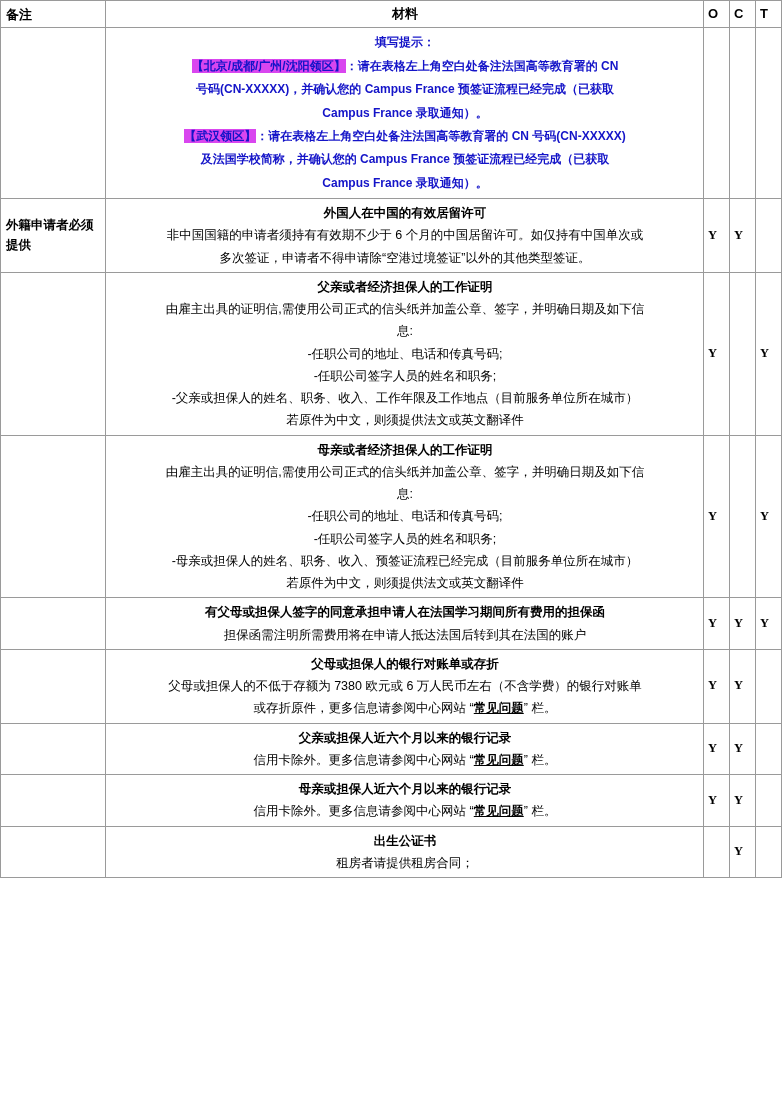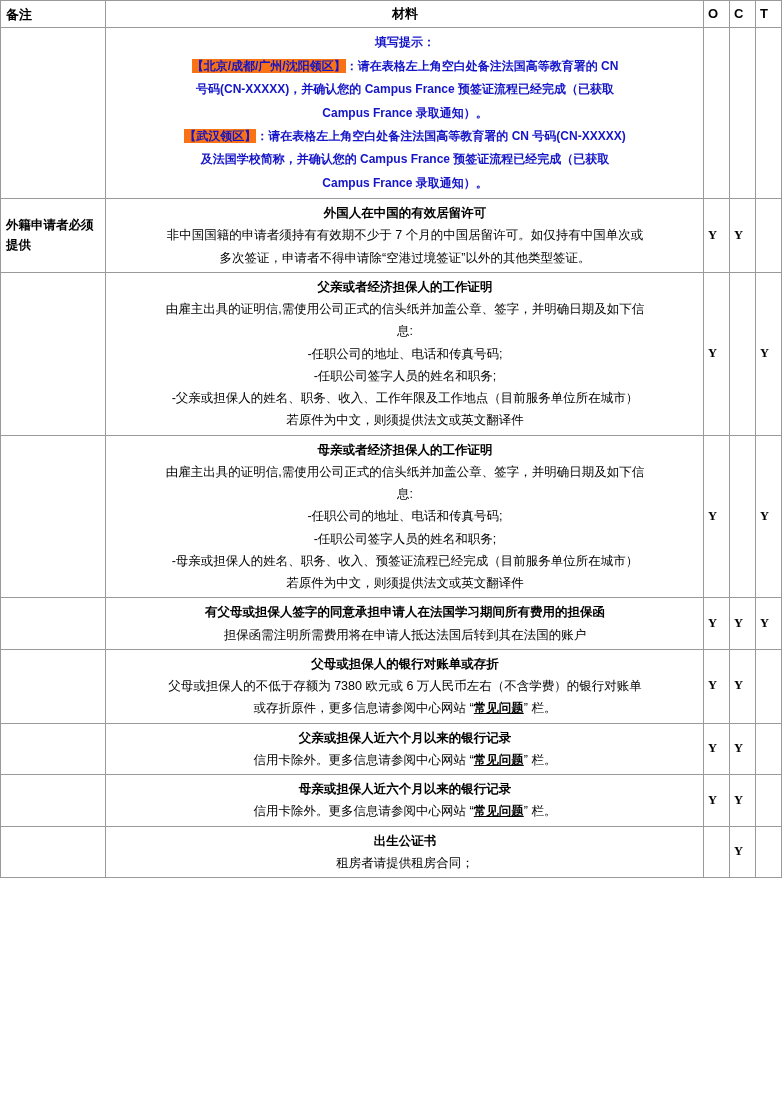--- a/index.html
+++ b/index.html
@@ -75,21 +75,21 @@
     font-weight: bold;
     font-size: 12.5px;
     vertical-align: middle;
     font-family: "Liberation Serif", "DejaVu Serif", serif;
   }
 
   
   .line { display: block; white-space: nowrap; }
   .bold { font-weight: bold; }
   .blue-bold { color: #1414c8; font-weight: bold; }
-  .hl { background: #f97316; }
+  .hl { background: #d946ef; }
   .ul { text-decoration: underline; }
 
   .tip-block .line {
     line-height: 1.95;
     font-size: 12px;
   }
   .tip-block { padding: 2px 0 2px 0; }
 
   .body-block .line { line-height: 1.78; }
 </style>
@@ -127,21 +127,21 @@
       </td>
       <td class="mark"></td>
       <td class="mark"></td>
       <td class="mark"></td>
     </tr>
 
     <tr>
       <td class="remark">外籍申请者必须提供</td>
       <td class="material body-block">
         <span class="line bold">外国人在中国的有效居留许可</span>
-        <span class="line">非中国国籍的申请者须持有有效期不少于 7 个月的中国居留许可。如仅持有中国单次或</span>
+        <span class="line">非中国国籍的申请者须持有有效期不少于 6 个月的中国居留许可。如仅持有中国单次或</span>
         <span class="line">多次签证，申请者不得申请除“空港过境签证”以外的其他类型签证。</span>
       </td>
       <td class="mark">Y</td>
       <td class="mark">Y</td>
       <td class="mark"></td>
     </tr>
 
     <tr>
       <td class="remark"></td>
       <td class="material body-block">

